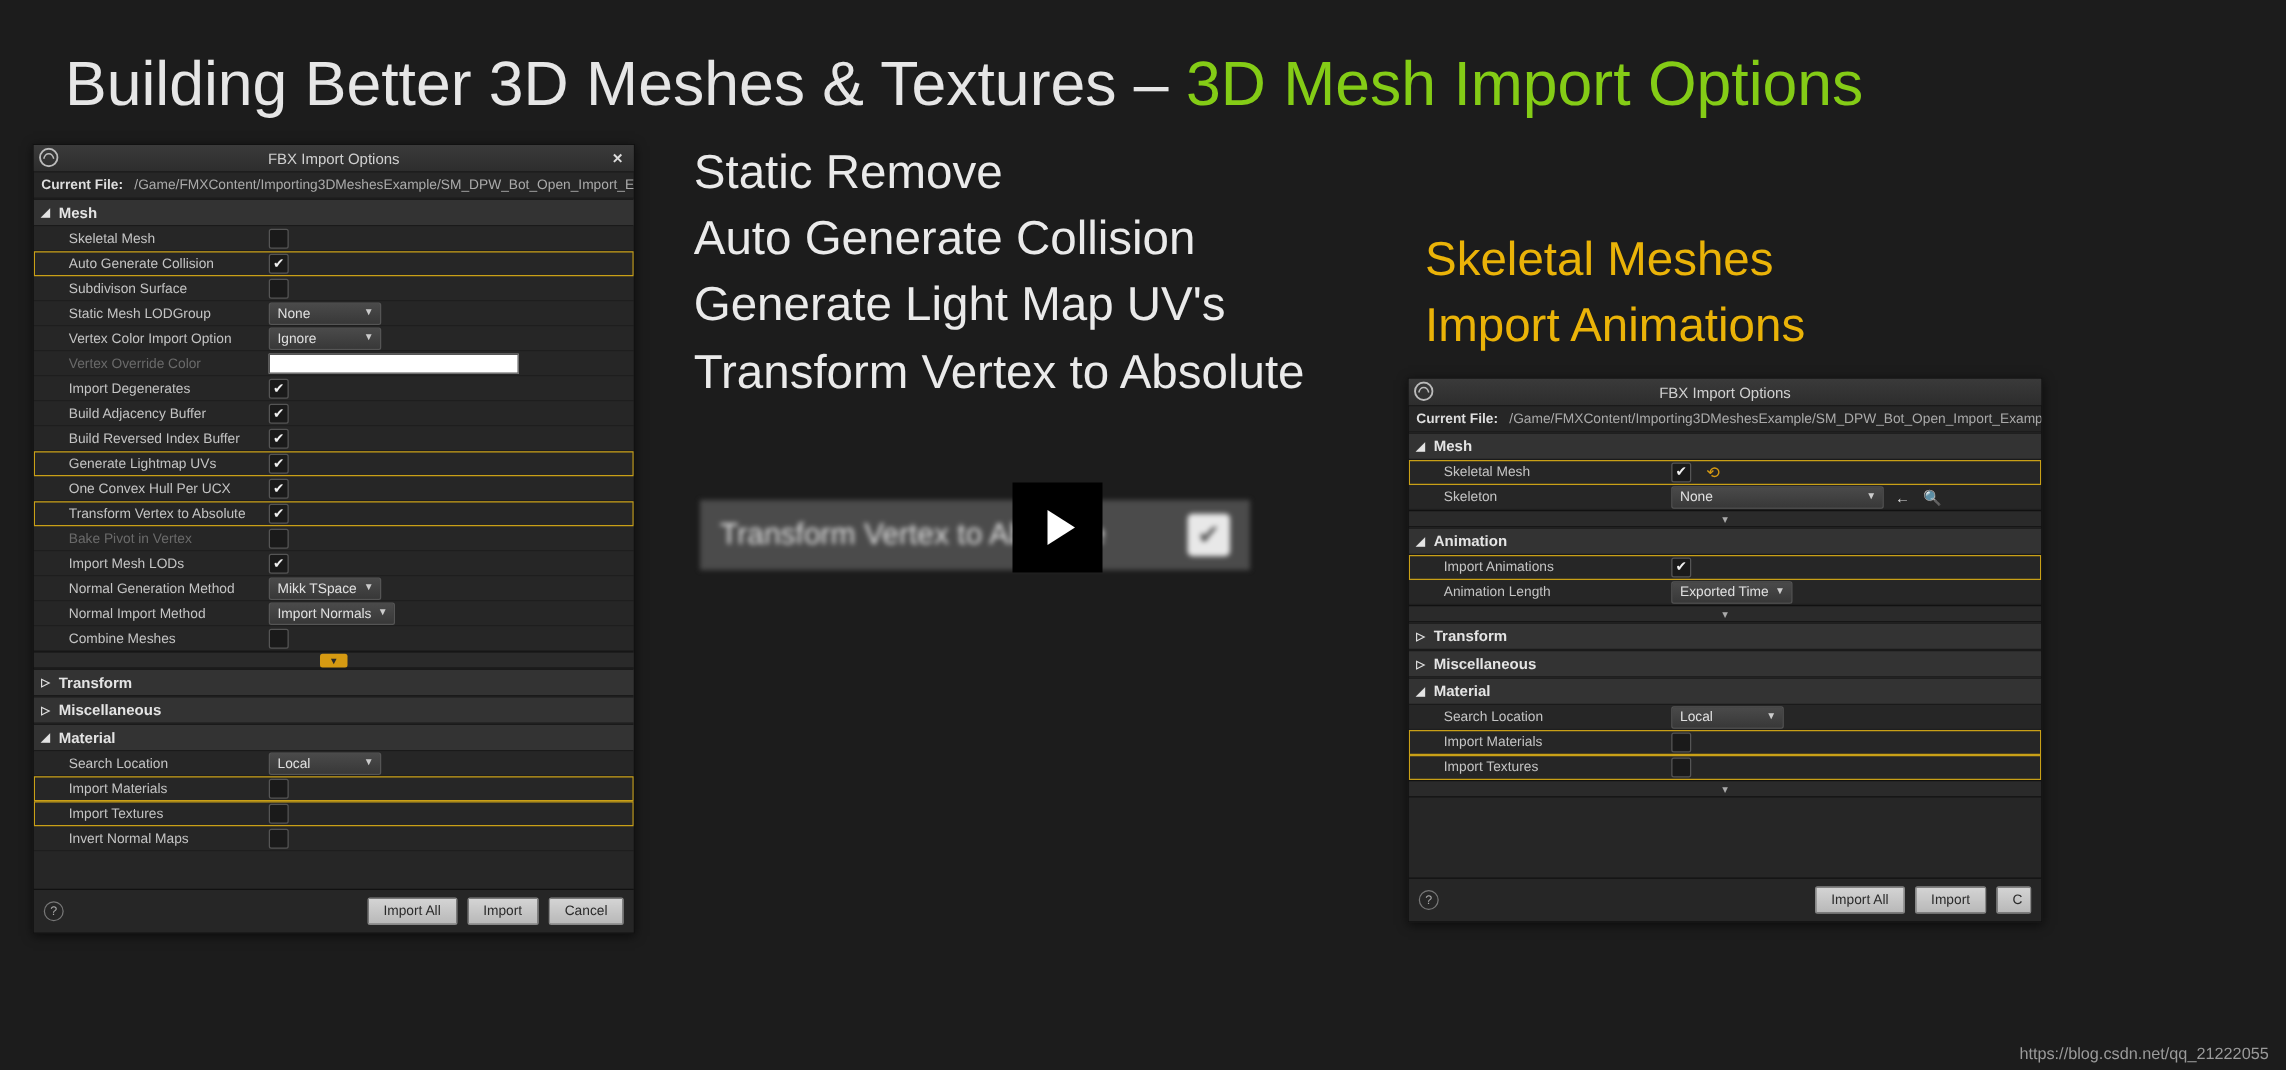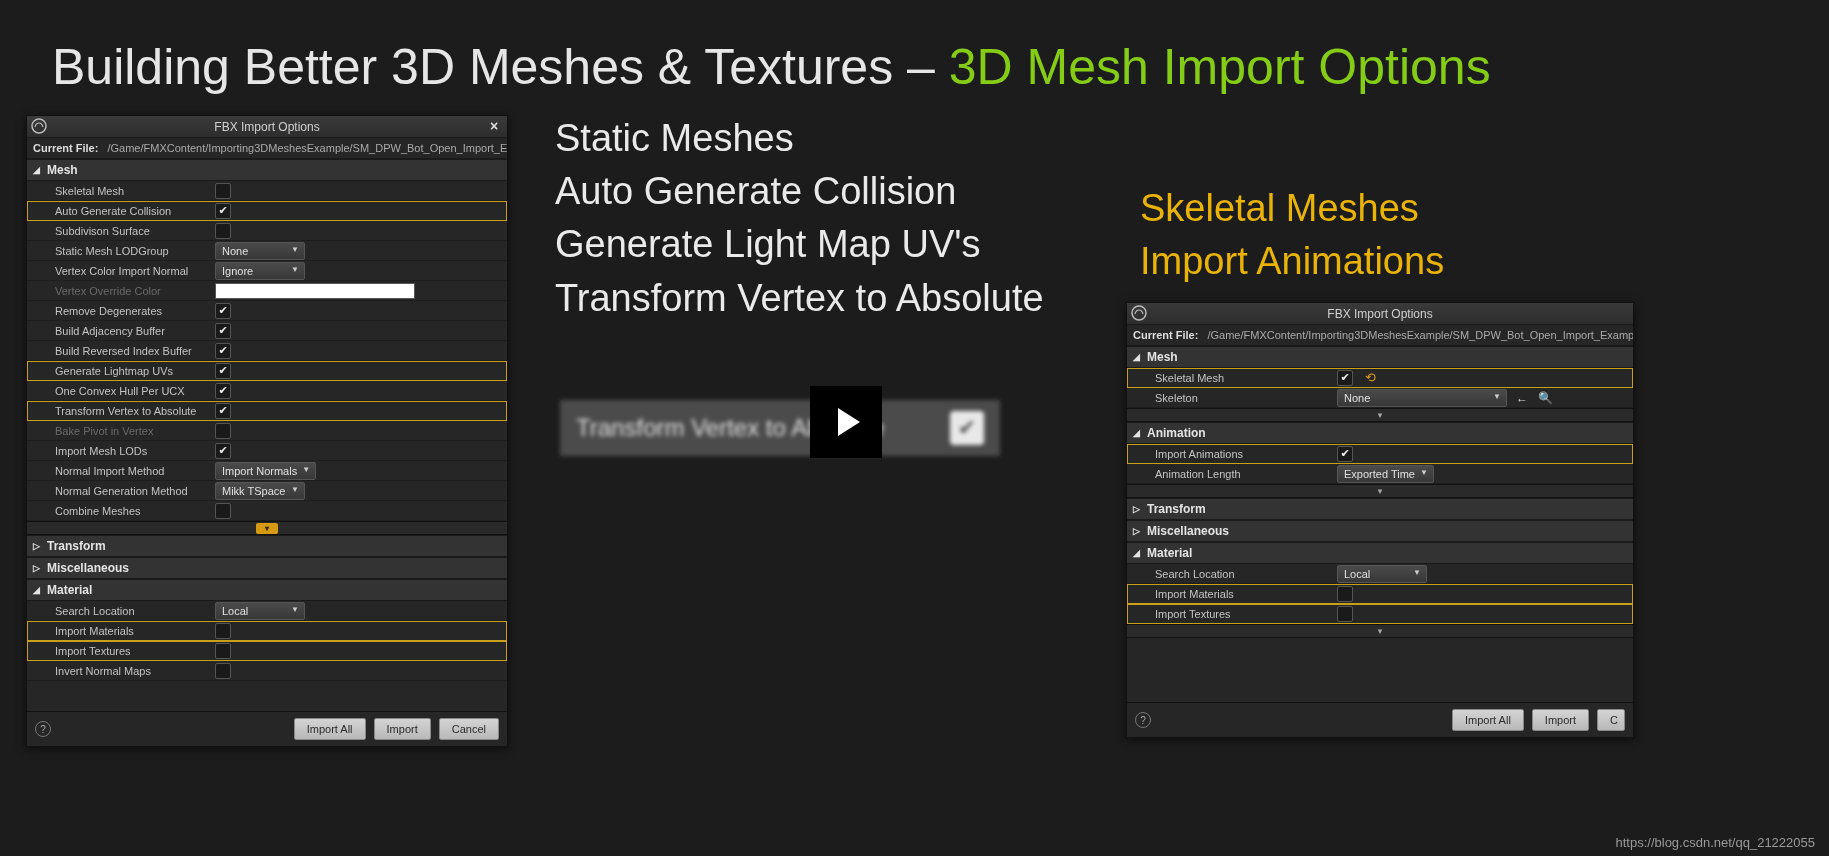--- a/index.html
+++ b/index.html
@@ -232,21 +232,21 @@
   }
 </style>
 </head>
 <body>
 
 <div class="slide-title">
   <span>Building Better 3D Meshes &amp; Textures – </span><span class="accent">3D Mesh Import Options</span>
 </div>
 
 <div class="middle-text">
-  <div>Static Meshes</div>
+  <div>Static Remove</div>
   <div>Auto Generate Collision</div>
   <div>Generate Light Map UV's</div>
   <div>Transform Vertex to Absolute</div>
 </div>
 
 <div class="right-text">
   <div>Skeletal Meshes</div>
   <div>Import Animations</div>
 </div>
 
@@ -295,33 +295,33 @@
           <span class="chk"></span>
         </span>
       </div>
     <div class="row">
         <span class="lbl">Static Mesh LODGroup</span>
         <span class="ctrl">
           <span class="dd">None</span>
         </span>
       </div>
     <div class="row">
-        <span class="lbl">Vertex Color Import Normal</span>
+        <span class="lbl">Vertex Color Import Option</span>
         <span class="ctrl">
           <span class="dd">Ignore</span>
         </span>
       </div>
     <div class="row disabled">
         <span class="lbl">Vertex Override Color</span>
         <span class="ctrl">
           <span class="colorbar"></span>
         </span>
       </div>
     <div class="row">
-        <span class="lbl">Remove Degenerates</span>
+        <span class="lbl">Import Degenerates</span>
         <span class="ctrl">
           <span class="chk on"></span>
         </span>
       </div>
     <div class="row">
         <span class="lbl">Build Adjacency Buffer</span>
         <span class="ctrl">
           <span class="chk on"></span>
         </span>
       </div>
@@ -355,29 +355,29 @@
           <span class="chk"></span>
         </span>
       </div>
     <div class="row">
         <span class="lbl">Import Mesh LODs</span>
         <span class="ctrl">
           <span class="chk on"></span>
         </span>
       </div>
     <div class="row">
+        <span class="lbl">Normal Generation Method</span>
+        <span class="ctrl">
+          <span class="dd">Mikk TSpace</span>
+        </span>
+      </div>
+    <div class="row">
         <span class="lbl">Normal Import Method</span>
         <span class="ctrl">
           <span class="dd">Import Normals</span>
-        </span>
-      </div>
-    <div class="row">
-        <span class="lbl">Normal Generation Method</span>
-        <span class="ctrl">
-          <span class="dd">Mikk TSpace</span>
         </span>
       </div>
     <div class="row">
         <span class="lbl">Combine Meshes</span>
         <span class="ctrl">
           <span class="chk"></span>
         </span>
       </div>
     <div class="chevron-row">
         <span class="chip">▾</span>

